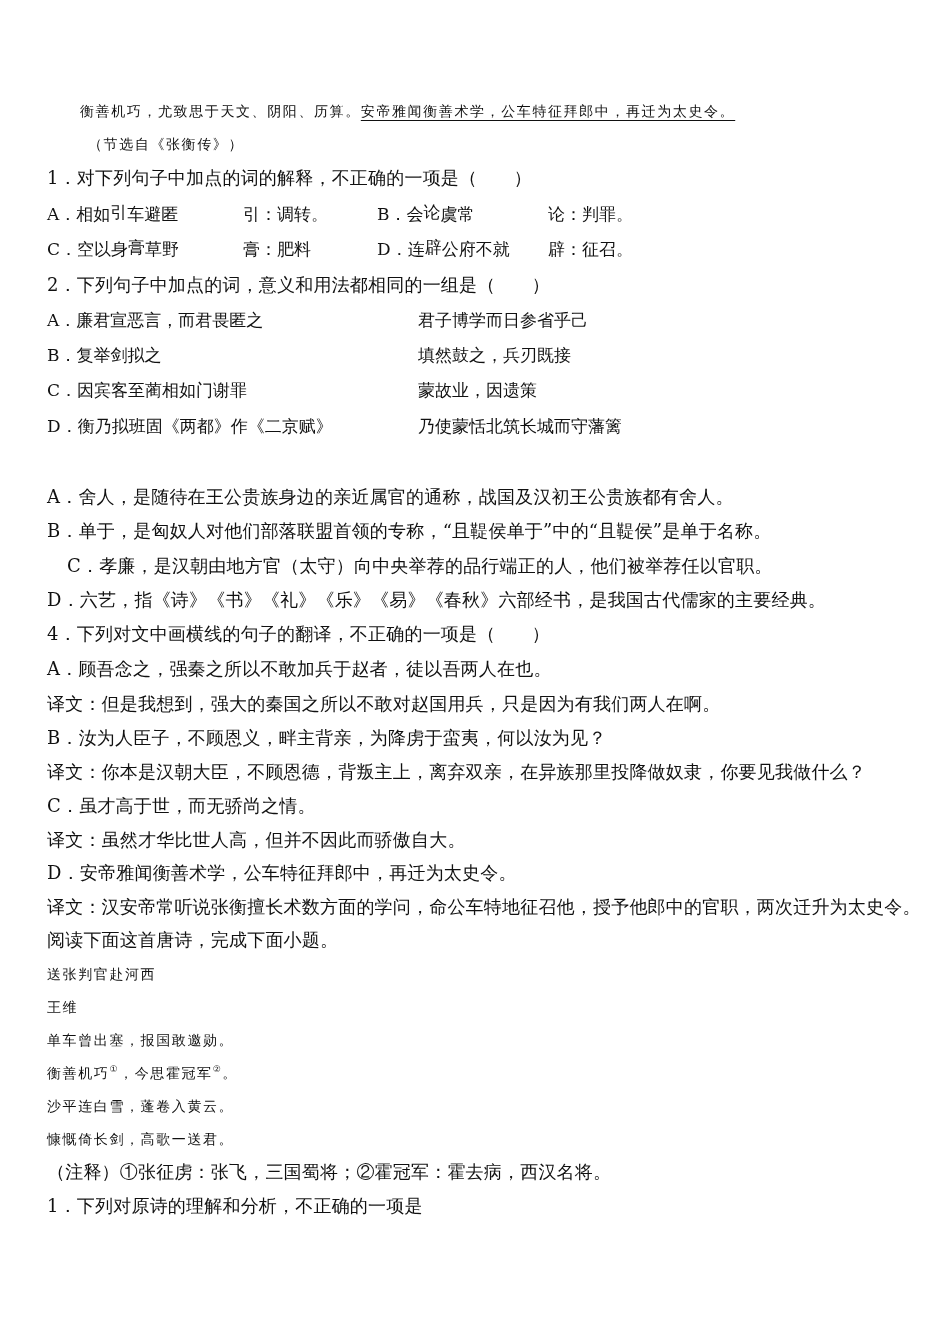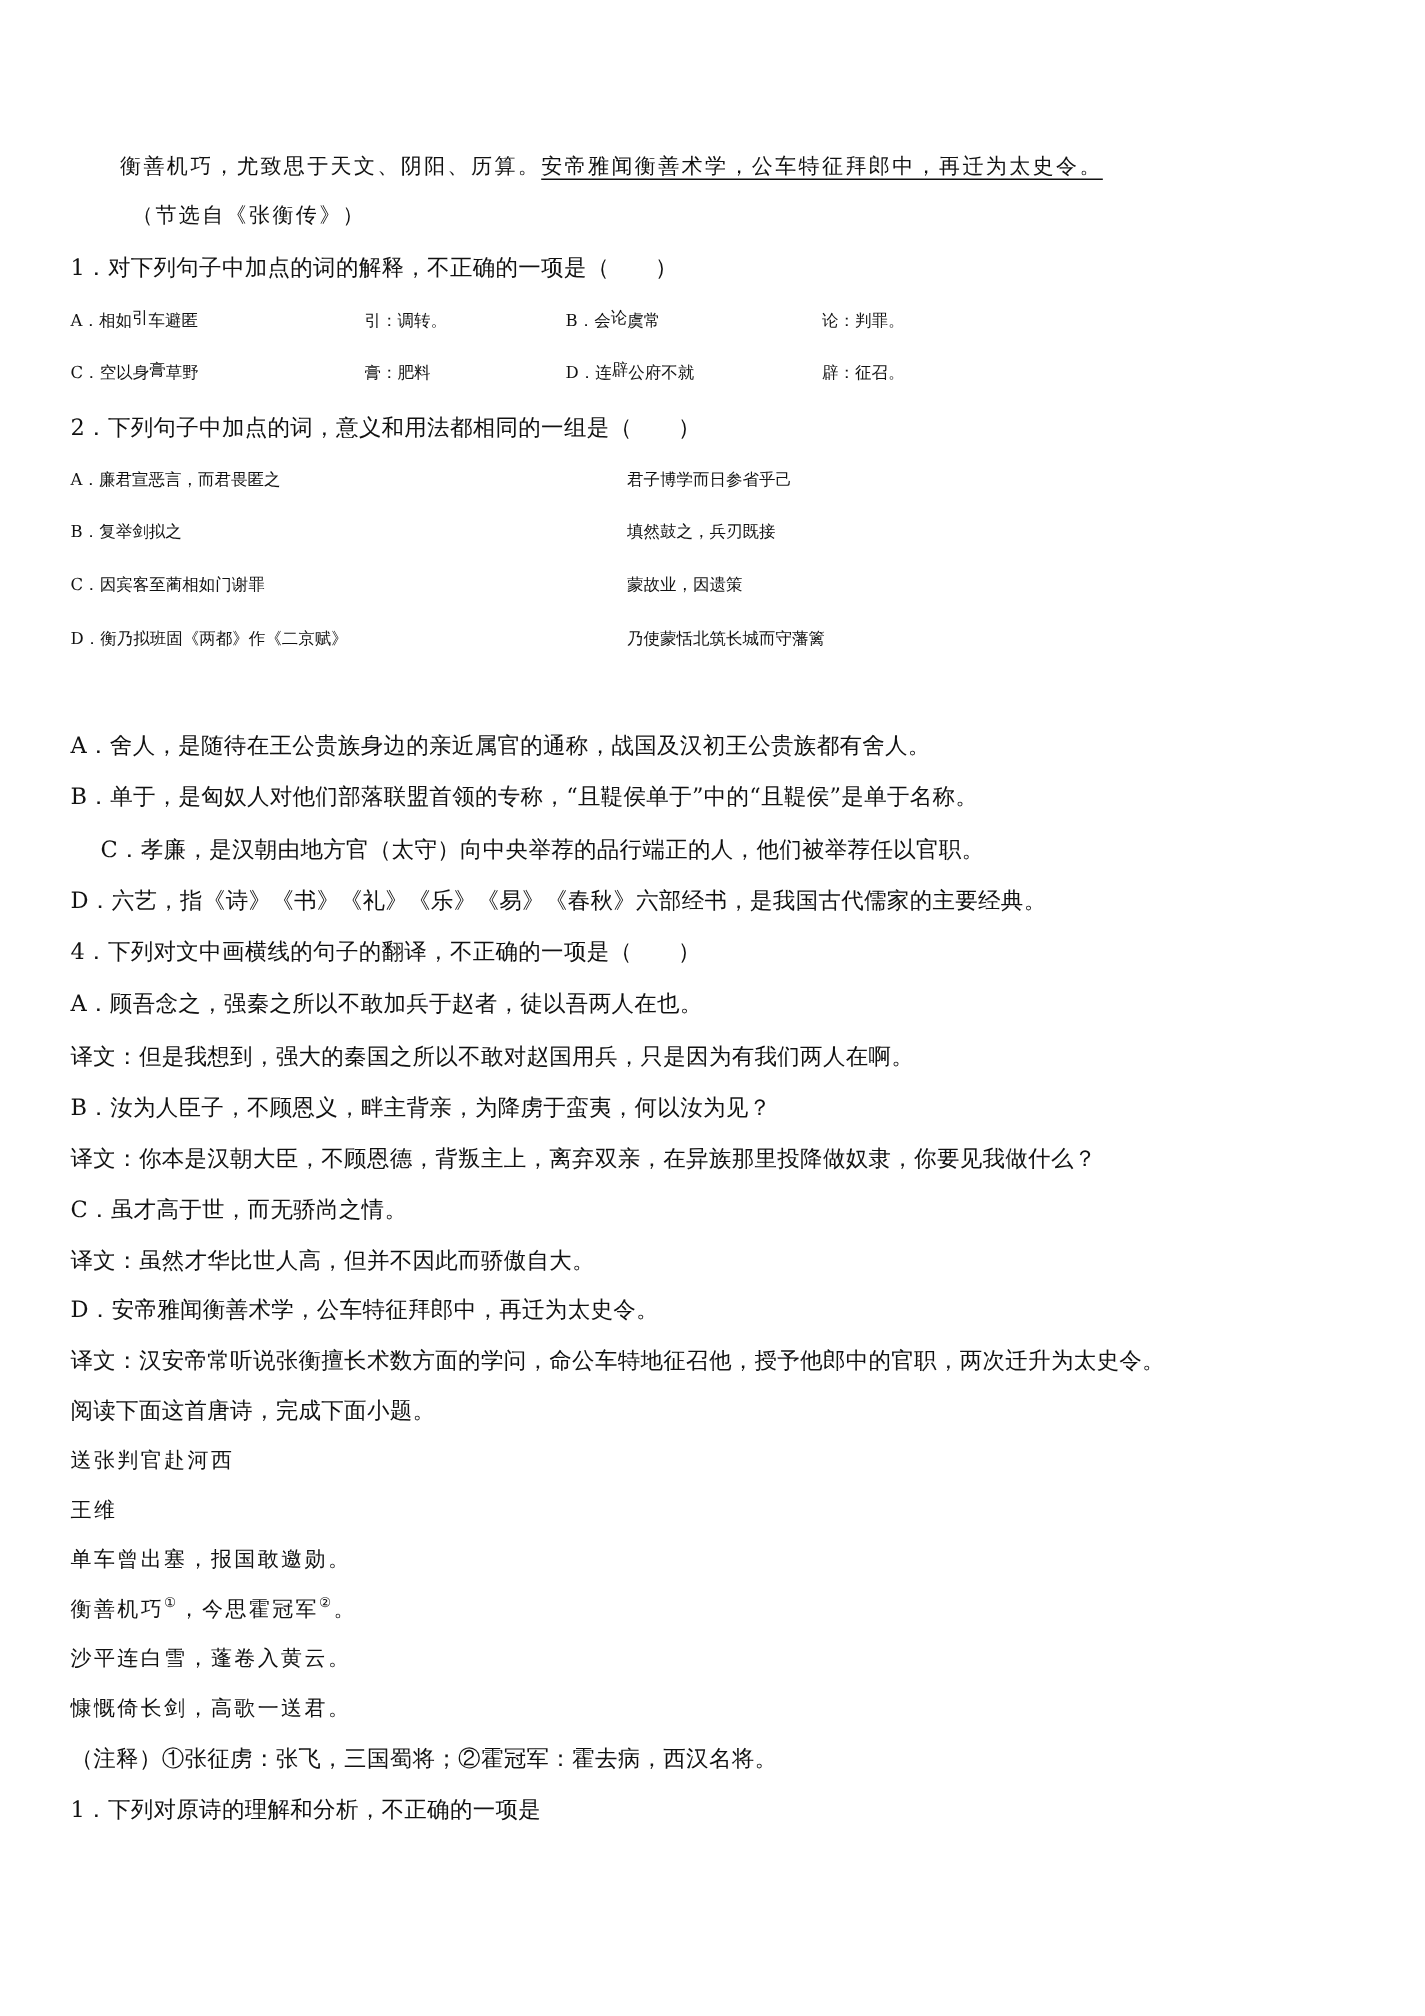--- a/index.html
+++ b/index.html
@@ -4,28 +4,28 @@
   <style>
     html, body { margin: 0; padding: 0; background: #ffffff; }
     body {
       width: 950px; height: 1344px; position: relative; overflow: hidden;
       font-family: "DejaVu Serif", "Liberation Serif", serif;
       color: #111111;
     }
     .page { position: absolute; left: 0; top: 0; width: 950px; height: 1194px; }
     .line {
       position: absolute; left: 47px; white-space: nowrap;
-      font-size: 15px; line-height: 20px; letter-spacing: 0.2px;
+      font-size: 18px; line-height: 20px; letter-spacing: 0.2px;
     }
     .kai { font-family: "DejaVu Serif", serif; letter-spacing: 1.6px; font-size: 14px; }
     .ind1 { left: 80px; }
     .ind2 { left: 88px; }
     .ul { text-decoration: underline; text-underline-offset: 4px; text-decoration-thickness: 1px; }
     .dot { position: relative; top: -2px; }
-    .col { position: absolute; white-space: nowrap; font-size: 11px; line-height: 20px; }
+    .col { position: absolute; white-space: nowrap; font-size: 17px; line-height: 20px; }
     sup { font-size: 9px; vertical-align: super; line-height: 0; }
   </style>
 </head>
 <body>
 
 <div class="page">
 
   <div class="line kai ind1" style="top:101px;">
     <span>衡善机巧，尤致思于天文、阴阳、历算。</span><span class="ul">安帝雅闻衡善术学，公车特征拜郎中，再迁为太史令。</span>
   </div>

